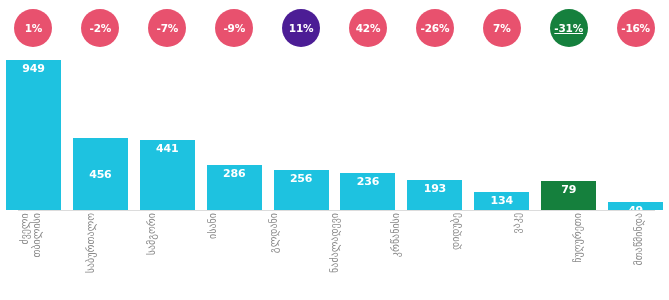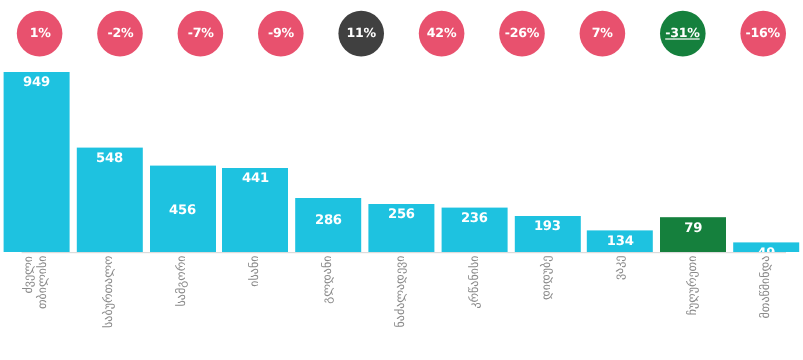--- a/index.html
+++ b/index.html
@@ -125,21 +125,21 @@
       <div class="badge-cell">
         <div class="badge" style="background: rgb(232, 81, 110); color: rgb(255, 255, 255);">-2%</div>
       </div>
       <div class="badge-cell">
         <div class="badge" style="background: rgb(232, 81, 110); color: rgb(255, 255, 255);">-7%</div>
       </div>
       <div class="badge-cell">
         <div class="badge" style="background: rgb(232, 81, 110); color: rgb(255, 255, 255);">-9%</div>
       </div>
       <div class="badge-cell">
-        <div class="badge" style="background: #404040; color: rgb(255, 255, 255);">11%</div>
+        <div class="badge" style="background: #4c1d95; color: rgb(255, 255, 255);">11%</div>
       </div>
       <div class="badge-cell">
         <div class="badge" style="background: rgb(232, 81, 110); color: rgb(255, 255, 255);">42%</div>
       </div>
       <div class="badge-cell">
         <div class="badge" style="background: rgb(232, 81, 110); color: rgb(255, 255, 255);">-26%</div>
       </div>
       <div class="badge-cell">
         <div class="badge" style="background: rgb(232, 81, 110); color: rgb(255, 255, 255);">7%</div>
       </div>
@@ -151,37 +151,32 @@
       </div>
     </div>
 
   <div id="plot-area">
       <div class="bar-cell">
         <div class="bar" style="background: rgb(30, 194, 224); height: 150px;">
           <span class="bar-value" style="color: rgb(255, 255, 255);">949</span>
         </div>
       </div>
       <div class="bar-cell">
-        <div class="bar" style="background: rgb(30, 194, 224); height: 86.6175px;">
-          <span class="bar-value" style="color: rgb(255, 255, 255);">548</span>
-        </div>
-      </div>
-      <div class="bar-cell">
         <div class="bar" style="background: rgb(30, 194, 224); height: 72.0759px; align-items: center;">
           <span class="bar-value" style="color: rgb(255, 255, 255);">456</span>
         </div>
       </div>
       <div class="bar-cell">
         <div class="bar" style="background: rgb(30, 194, 224); height: 69.705px;">
           <span class="bar-value" style="color: rgb(255, 255, 255);">441</span>
         </div>
       </div>
       <div class="bar-cell">
         <div class="bar" style="background: rgb(30, 194, 224); height: 45.2055px;">
-          <span class="bar-value" style="color: rgb(255, 255, 255); margin-top: 10px;">286</span>
+          <span class="bar-value" style="color: rgb(255, 255, 255);">286</span>
         </div>
       </div>
       <div class="bar-cell">
         <div class="bar" style="background: rgb(30, 194, 224); height: 40.4636px;">
           <span class="bar-value" style="color: rgb(255, 255, 255);">256</span>
         </div>
       </div>
       <div class="bar-cell">
         <div class="bar" style="background: rgb(30, 194, 224); height: 37px;">
           <span class="bar-value" style="color: rgb(255, 255, 255);">236</span>

